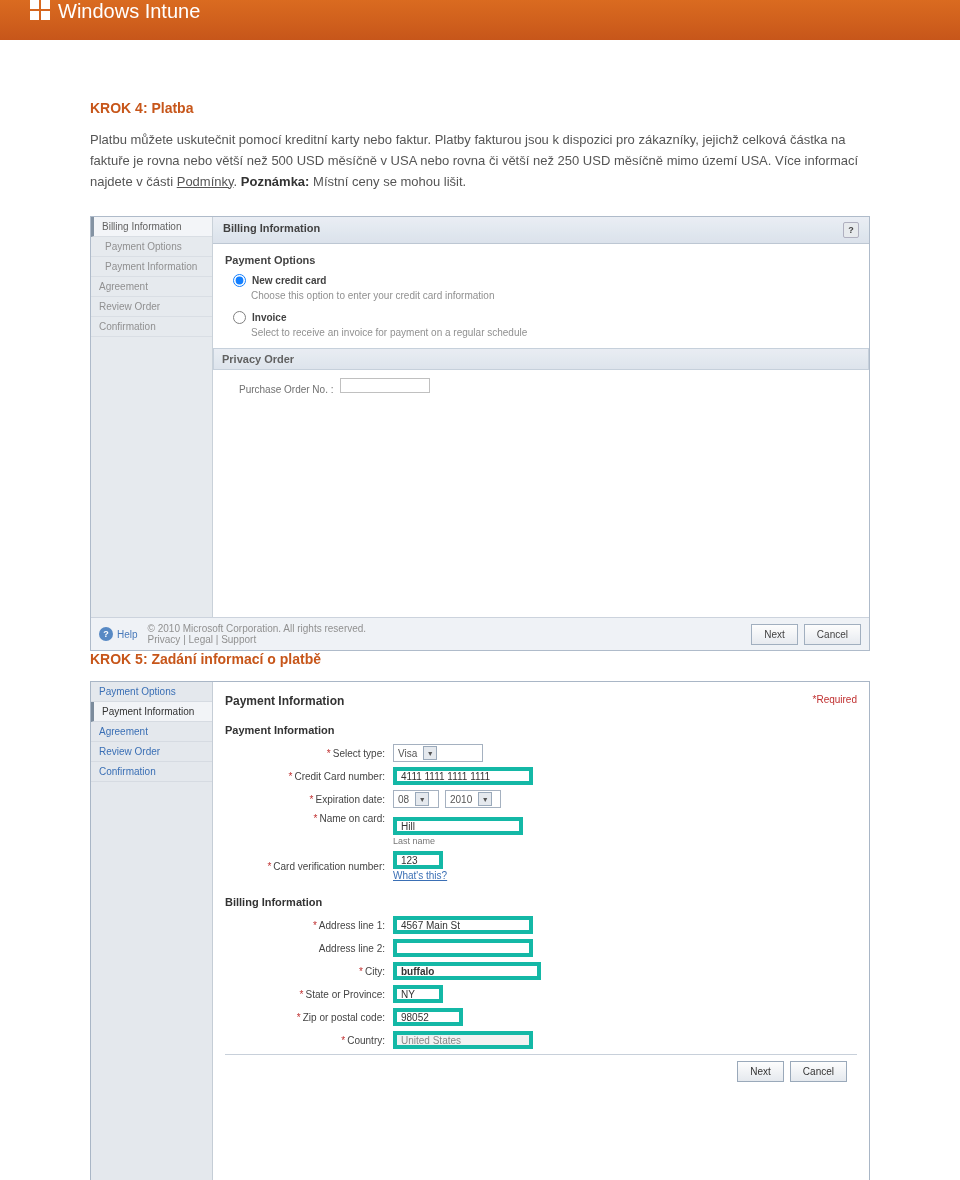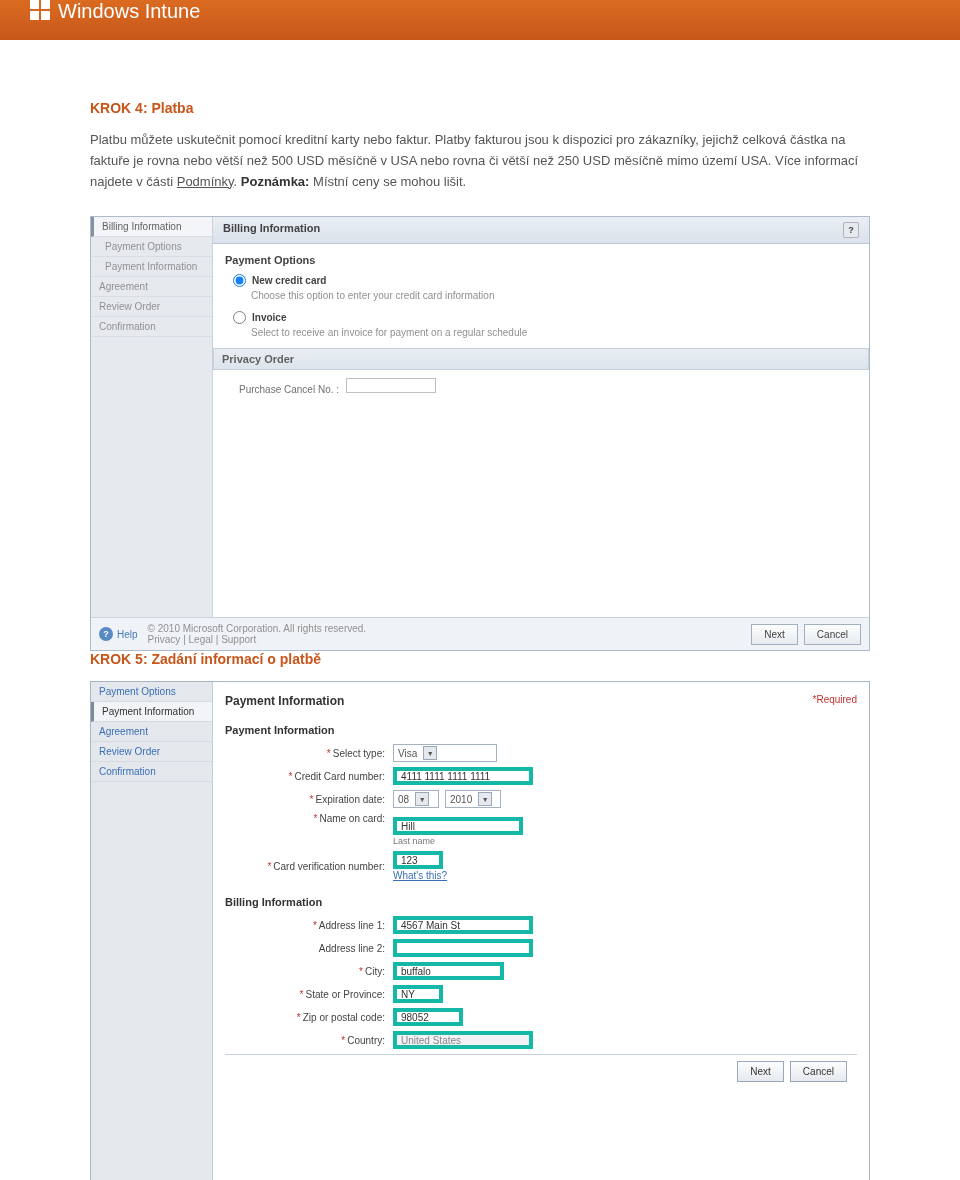--- a/index.html
+++ b/index.html
@@ -228,21 +228,21 @@
       <div class="radio-desc">Choose this option to enter your credit card information</div>
 
       <div class="radio-row">
         <input type="radio" style="">
         <label>Invoice</label>
       </div>
       <div class="radio-desc">Select to receive an invoice for payment on a regular schedule</div>
 
       <div class="sub-band">Privacy Order</div>
       <div class="po-row">
-        <span>Purchase Cancel No. :</span>
+        <span>Purchase Order No. :</span>
         <span class="inp"></span>
       </div>
     </div>
     <div style="clear:both;"></div>
     <div class="ss-footer">
       <span class="help-bubble">?</span>
       <span class="help-link">Help</span>
       <span class="copy">
         <span>© 2010 Microsoft Corporation. All rights reserved.</span><br>
         <span>Privacy | Legal | Support</span>
@@ -268,21 +268,21 @@
     <div class="ss-main">
       <div class="section-heading" style="font-size:12px;margin-bottom:16px;">
         <span>Payment Information</span>
         <span class="req">*Required</span>
       </div>
 
       <div class="section-heading">Payment Information</div>
 
       <div class="field-row">
         <div class="label"><span class="star">*</span><span>Select type:</span></div>
-        <div class="sel2" style="width:104px;">
+        <div class="sel2" style="width:90px;">
           <span>Visa</span>
           <span class="dd">▼</span>
         </div>
       </div>
 
       <div class="field-row">
         <div class="label"><span class="star">*</span><span>Credit Card number:</span></div>
         <input class="inp2" style="width: 140px;" value="4111 1111 1111 1111">
       </div>
 
@@ -323,21 +323,21 @@
       <div class="field-row">
         <div class="label"><span class="star">*</span><span>Address line 1:</span></div>
         <input class="inp2" style="width: 140px;" value="4567 Main St">
       </div>
       <div class="field-row">
         <div class="label"><span>Address line 2:</span></div>
         <input class="inp2" style="width: 140px;">
       </div>
       <div class="field-row">
         <div class="label"><span class="star">*</span><span>City:</span></div>
-        <input class="inp2" style="width: 111px;" value="buffalo">
+        <input class="inp2" style="width: 148px; font-weight: bold;" value="buffalo">
       </div>
       <div class="field-row">
         <div class="label"><span class="star">*</span><span>State or Province:</span></div>
         <input class="inp2" style="width: 50px;" value="NY">
       </div>
       <div class="field-row">
         <div class="label"><span class="star">*</span><span>Zip or postal code:</span></div>
         <input class="inp2" style="width: 70px;" value="98052">
       </div>
       <div class="field-row">

